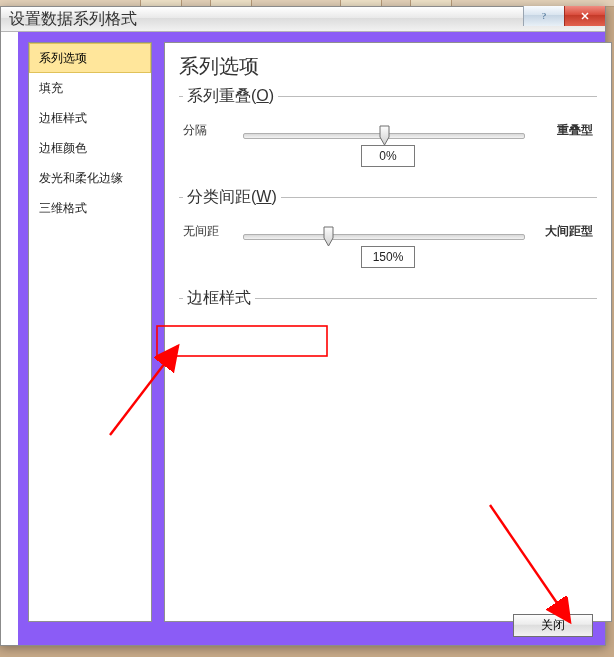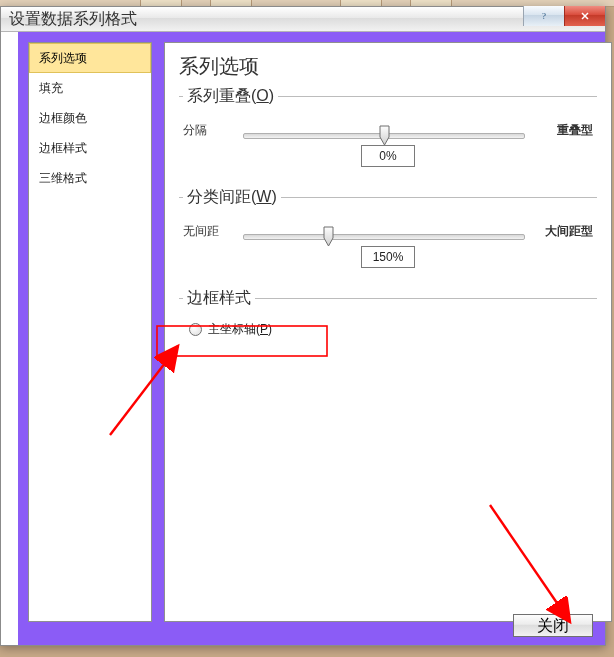--- a/index.html
+++ b/index.html
@@ -218,21 +218,21 @@
   
   .dlg-close-btn {
     position: absolute;
     right: 12px;
     bottom: 8px;
     width: 80px;
     height: 23px;
     border: 1px solid #707070;
     background: linear-gradient(#fdfdfd, #ececec 45%, #dcdcdc 46%, #f2f2f2);
     color: #000;
-    font-size: 16px;
+    font-size: 12px;
     font-family: inherit;
     cursor: default;
   }
 
   
   .annot {
     position: absolute;
     pointer-events: none;
     left: 0; top: 0;
     width: 614px; height: 657px;
@@ -264,22 +264,23 @@
             <line x1="12" y1="4" x2="4" y2="12" stroke="#fff" stroke-width="2"></line>
           </svg>
         </div>
       </div>
     </div>
 
     <div class="dialog-body">
       <div class="sidebar" id="sidebar">
           <div class="item selected"><span>系列选项</span></div>
           <div class="item"><span>填充</span></div>
+          <div class="item"><span>边框样式</span></div>
           <div class="item"><span>边框颜色</span></div>
-          <div class="item"><span>边框样式</span></div>
+          <div class="item"><span>发光和柔化边缘</span></div>
           <div class="item"><span>三维格式</span></div>
         </div>
 
       <div class="main-panel">
         <div class="panel-heading">系列选项</div>
 
         <fieldset class="group">
           <legend>
             <span>系列重叠(<u>O</u>)</span>
           </legend>
@@ -327,26 +328,20 @@
           <div class="value-box">
             <input type="text" value="150%" style="">
           </div>
         </fieldset>
 
         <fieldset class="group">
           <legend>
             <span>边框样式</span>
           </legend>
           <div class="radio-group">
-            <div class="radio-row">
-              <span class="radio">
-                
-              </span>
-              <span class="radio-label">主坐标轴(<u>P</u>)</span>
-            </div>
           </div>
         </fieldset>
       </div>
 
       <button class="dlg-close-btn">关闭</button>
     </div>
   </div>
 
   <svg class="annot" viewBox="0 0 614 657">
     <rect x="157" y="326" width="170" height="30" fill="none" stroke-width="1.6"></rect>

